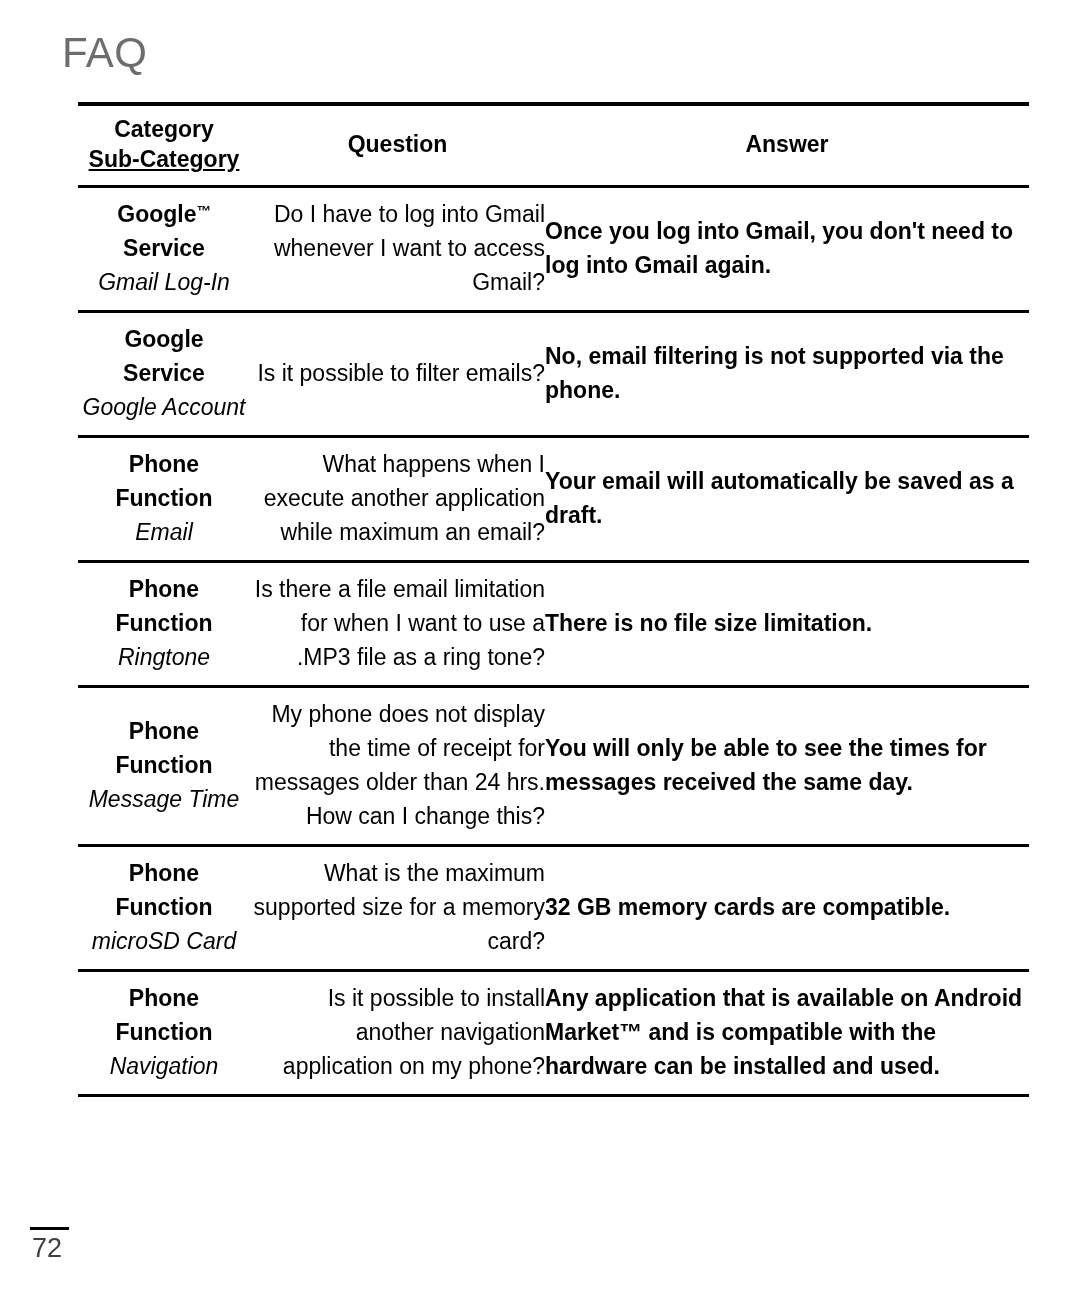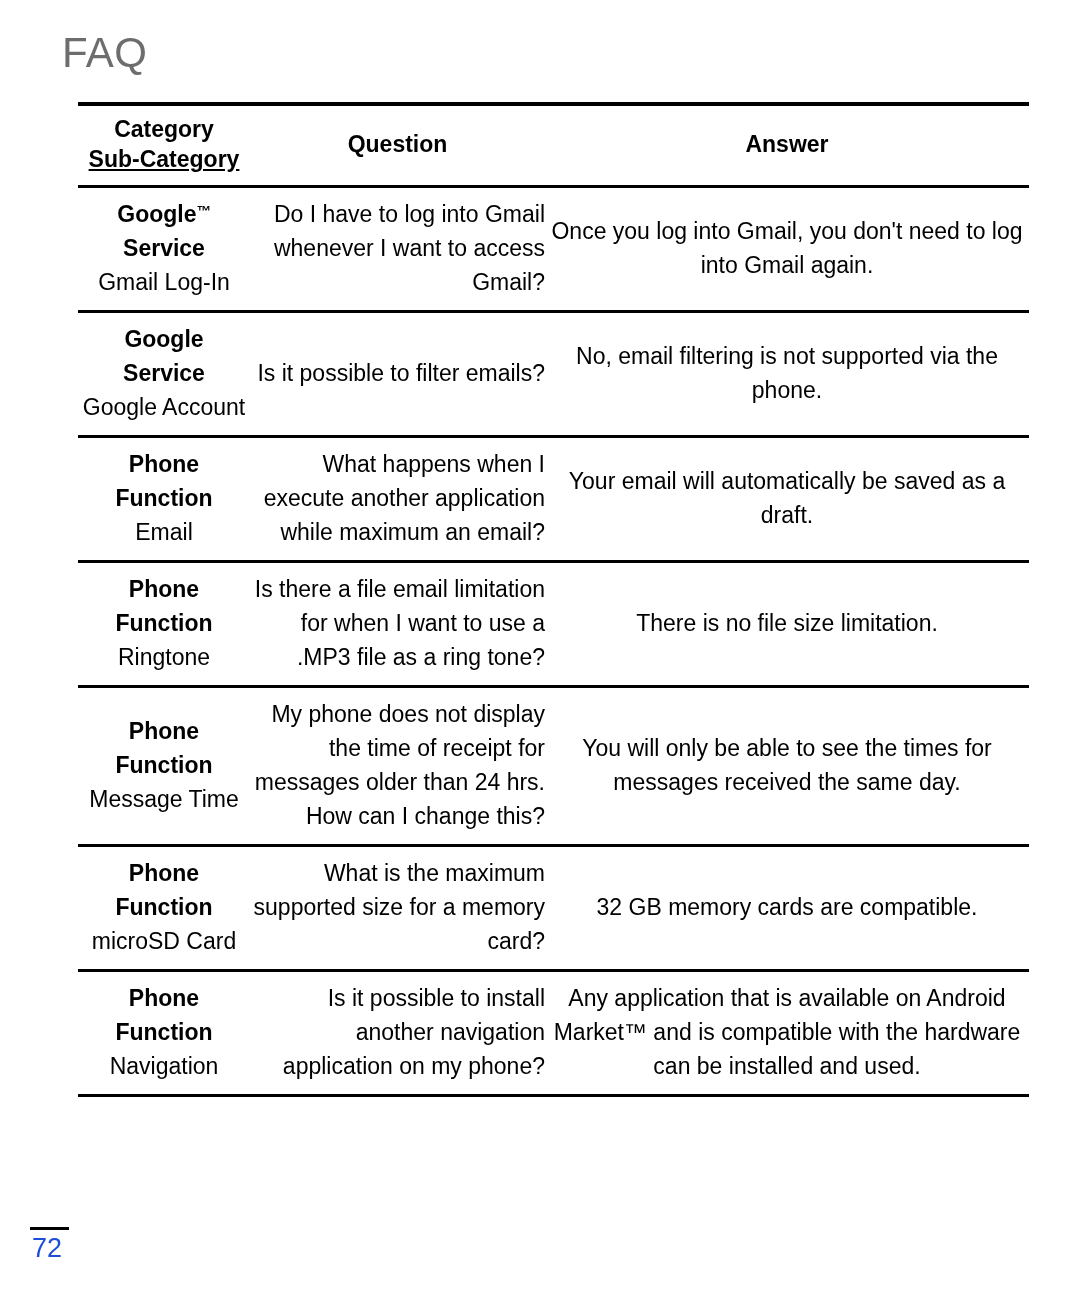--- a/index.html
+++ b/index.html
@@ -81,53 +81,55 @@
     padding-left: 6px;
     padding-right: 10px;
   }
   td.cat .cat-main {
     font-weight: bold;
     display: block;
   }
   td.cat .cat-sub {
     font-weight: 400;
     display: block;
+    font-style: italic;
   }
   .tm {
     font-size: 0.62em;
     vertical-align: 0.42em;
     letter-spacing: 0;
   }
 
   td.que {
     text-align: right;
     padding-left: 8px;
     padding-right: 10px;
   }
   td.ans {
-    text-align: center;
+    text-align: left;
     padding-left: 12px;
     padding-right: 6px;
+    font-weight: bold;
   }
 
   
   .footer-rule {
     position: absolute;
     left: 30px;
     top: 1227px;
     width: 39px;
     height: 3px;
     background: #000;
   }
   .page-number {
     position: absolute;
     left: 32px;
     top: 1234px;
     font-size: 27px;
-    color: #1d4ed8;
+    color: #404040;
     line-height: 1.1;
   }
 </style>
 </head>
 <body>
 
 <div class="page">
 
   <div class="page-title">FAQ</div>
 

